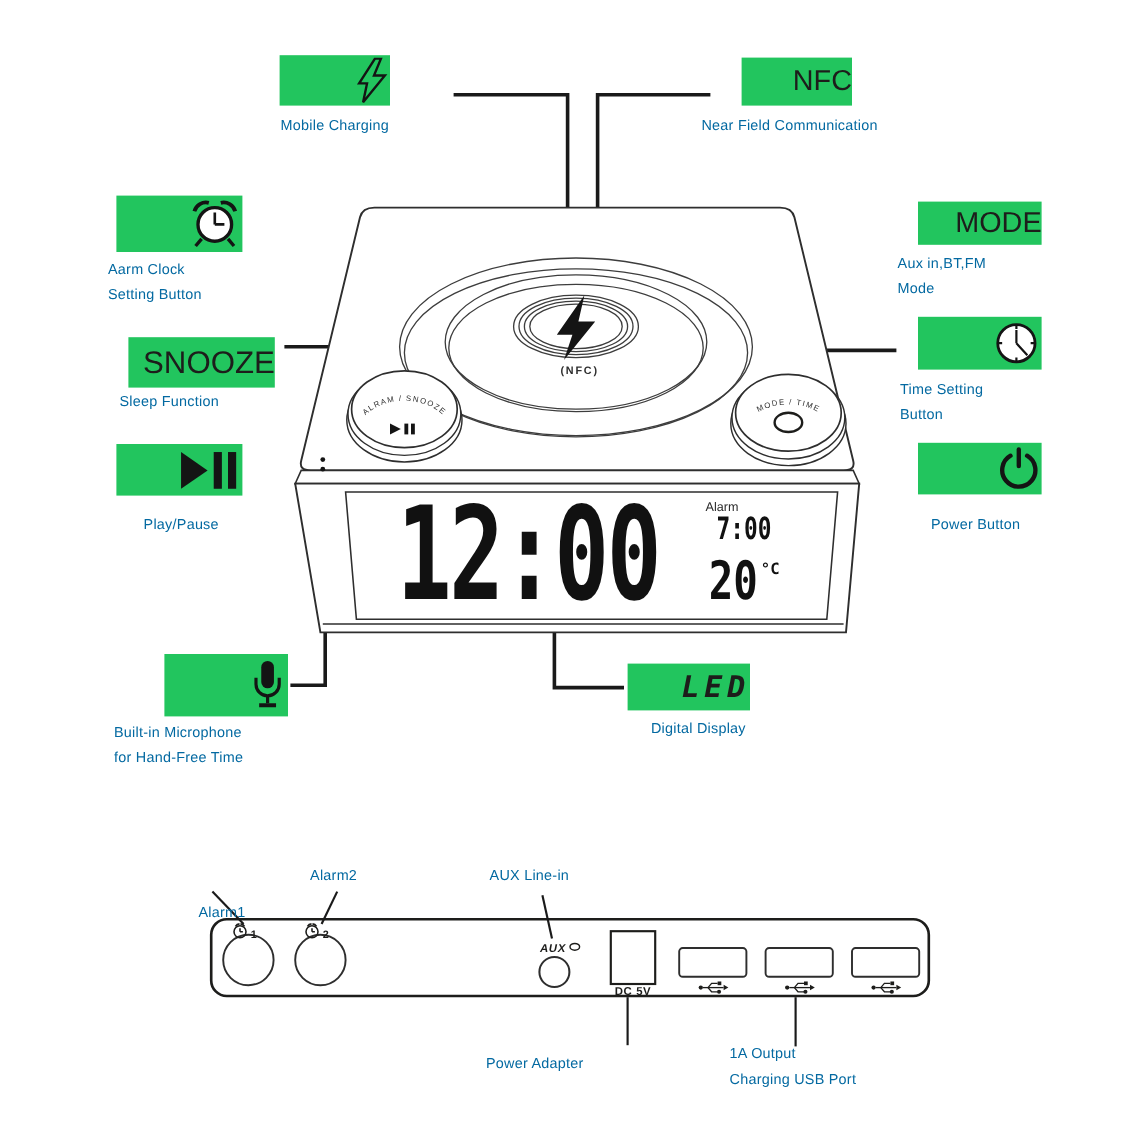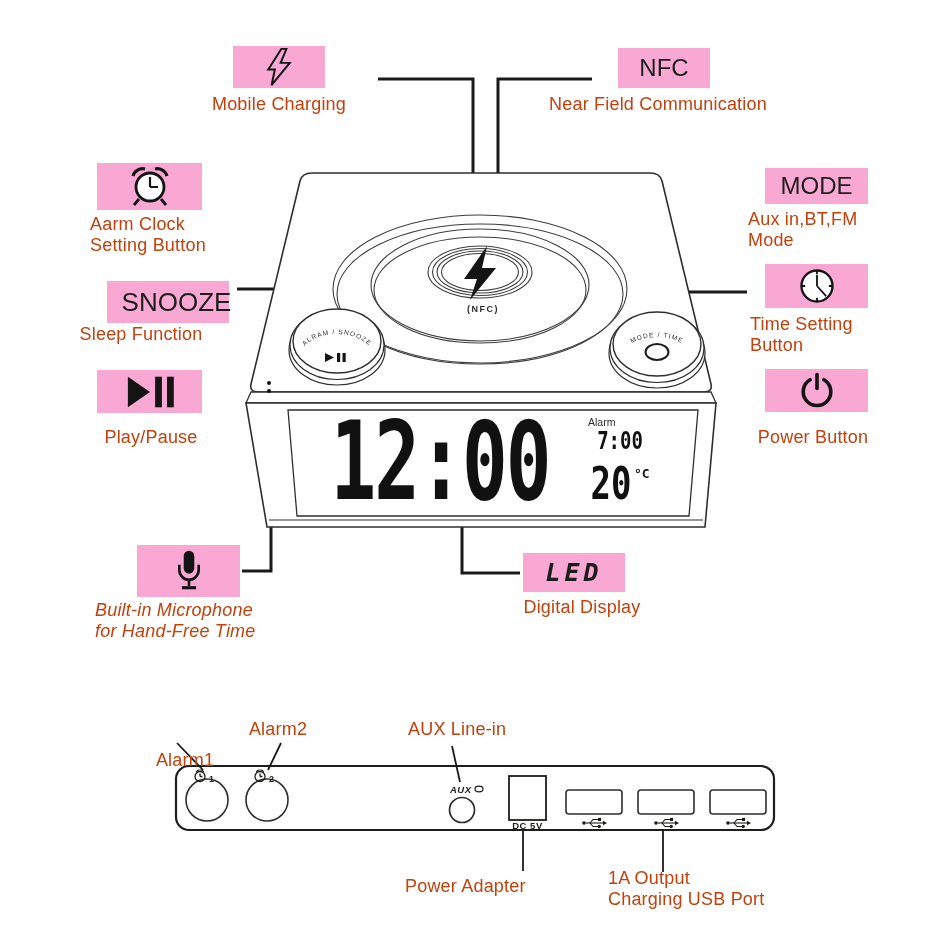--- a/index.html
+++ b/index.html
@@ -1,20 +1,20 @@
 <!DOCTYPE html>
 <html><head>
 <meta charset="utf-8">
 <style>
   html,body{margin:0;padding:0;}
   body{width:950px;height:950px;background:#ffffff;position:relative;
        font-family:"Liberation Sans", sans-serif;color:#1d1d1b;overflow:hidden;}
   .overlay{position:absolute;left:0;top:0;}
-  .box{position:absolute;background:#f9a8d4;display:flex;align-items:center;justify-content:center;}
-  .lbl{position:absolute;font-size:18px;line-height:21px;color:#c2410c;letter-spacing:.2px;}
+  .box{position:absolute;background:#22c55e;display:flex;align-items:center;justify-content:flex-end;}
+  .lbl{position:absolute;font-size:12px;line-height:21px;color:#0369a1;letter-spacing:.2px;}
   .center{text-align:center;}
   .box-text{font-size:24px;color:#1d1d1b;}
   .snooze-text{font-size:26px;}
   .led-text{font-family:"DejaVu Sans Mono", monospace;font-style:italic;font-weight:bold;
             font-size:25px;letter-spacing:4px;}
   .seg{font-family:"DejaVu Sans Mono", monospace;font-weight:bold;fill:#111111;}
   .knob-text{font-family:"Liberation Sans", sans-serif;font-size:6.5px;letter-spacing:1.1px;fill:#2e2e2e;}
   .tinybold{font-family:"Liberation Sans", sans-serif;font-weight:bold;fill:#1d1d1b;}
   svg text{user-select:none;}
 </style>
@@ -180,21 +180,21 @@
 <div class="lbl center" style="left:56px;top:427px;width:190px;">Play/Pause</div>
 
 <div class="box" style="left:137px;top:545px;width:103px;height:52px;">
   <svg width="34" height="44" viewBox="0 0 36 50">
     <rect x="12" y="2" width="12" height="26" rx="6" fill="#141414"></rect>
     <path d="M 7,18 L 7,24 A 11,11 0 0 0 29,24 L 29,18" fill="none" stroke="#141414" stroke-width="3"></path>
     <line x1="18" y1="35" x2="18" y2="42" stroke="#141414" stroke-width="3"></line>
     <line x1="10" y1="44" x2="26" y2="44" stroke="#141414" stroke-width="3.6"></line>
   </svg>
 </div>
-<div class="lbl" style="left:95px;top:600px;font-style:italic;">
+<div class="lbl" style="left:95px;top:600px;">
   <div>Built-in Microphone</div>
   <div>for Hand-Free Time</div>
 </div>
 
 <div class="box" style="left:765px;top:168px;width:103px;height:36px;">
   <span class="box-text">MODE</span>
 </div>
 <div class="lbl" style="left:748px;top:209px;">
   <div>Aux in,BT,FM</div>
   <div>Mode</div>

